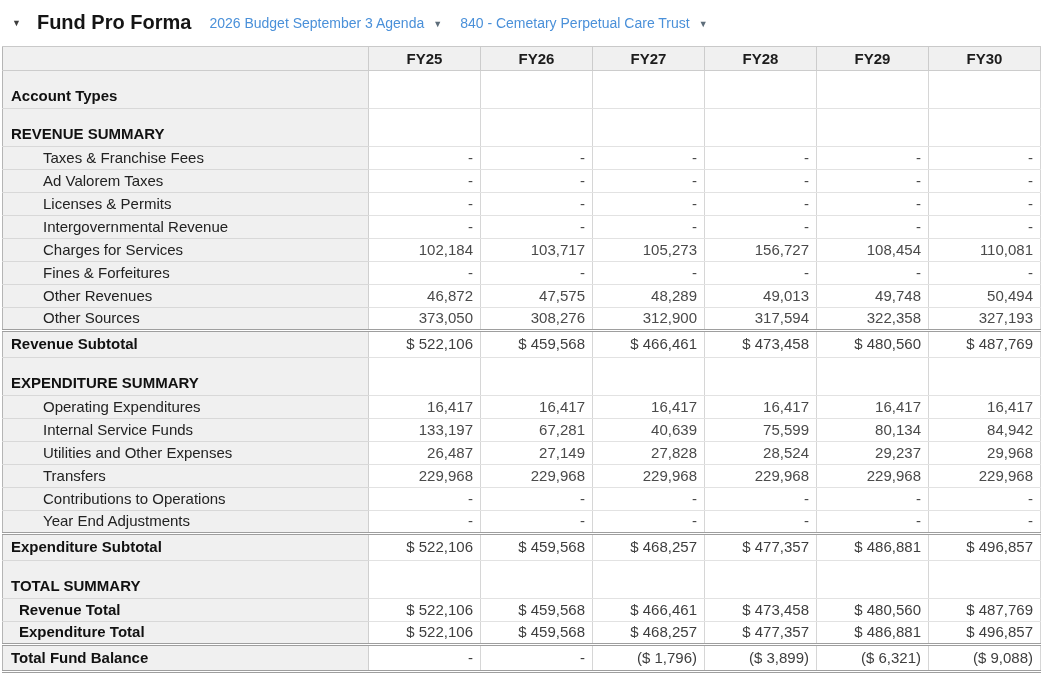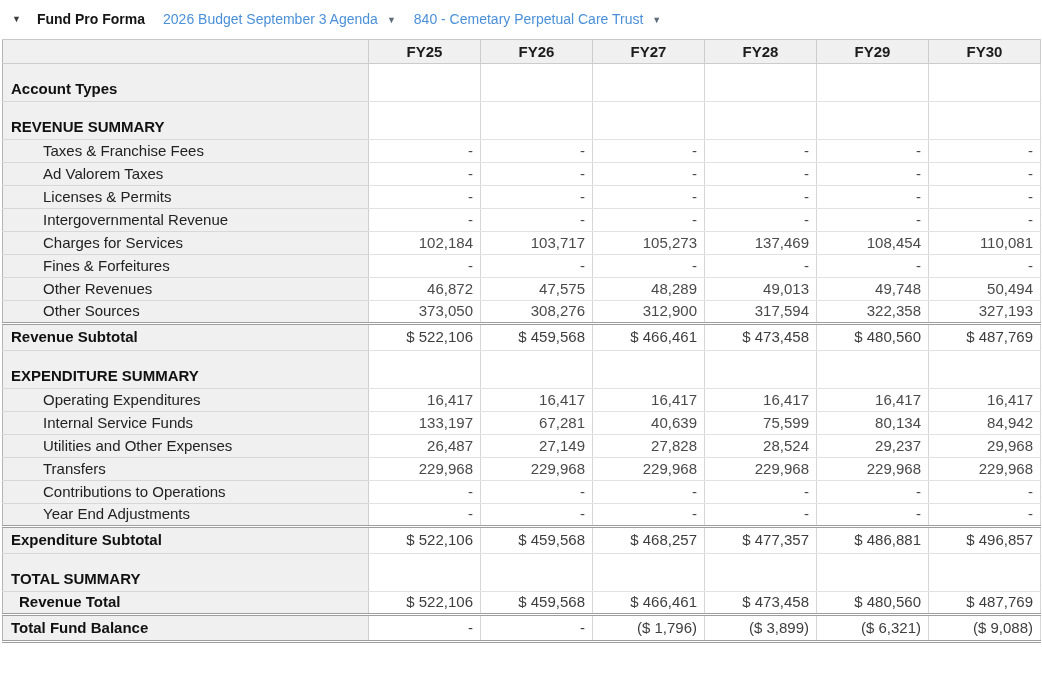--- a/index.html
+++ b/index.html
@@ -16,21 +16,21 @@
     padding: 11px 8px 8px 10px;
     white-space: nowrap;
   }
   .collapse-tri {
     font-size: 9px;
     color: #3d3d3d;
     cursor: pointer;
     padding: 0 2px;
   }
   .page-title {
-    font-size: 14px;
+    font-size: 20px;
     font-weight: bold;
     color: #151515;
     margin-left: 14px;
   }
   .selector {
     font-size: 14px;
     color: #4a90d9;
     margin-left: 18px;
     cursor: pointer;
     display: inline-flex;
@@ -202,21 +202,21 @@
         <td class="value-cell">-</td>
         <td class="value-cell">-</td>
         <td class="value-cell">-</td>
         <td class="value-cell">-</td>
       </tr>
       <tr class="row-detail">
         <td class="label-cell">Charges for Services</td>
         <td class="value-cell">102,184</td>
         <td class="value-cell">103,717</td>
         <td class="value-cell">105,273</td>
-        <td class="value-cell">137,469</td>
+        <td class="value-cell">156,727</td>
         <td class="value-cell">108,454</td>
         <td class="value-cell">110,081</td>
       </tr>
       <tr class="row-detail">
         <td class="label-cell">Fines &amp; Forfeitures</td>
         <td class="value-cell">-</td>
         <td class="value-cell">-</td>
         <td class="value-cell">-</td>
         <td class="value-cell">-</td>
         <td class="value-cell">-</td>
@@ -332,20 +332,29 @@
       </tr>
       <tr class="row-totalline">
         <td class="label-cell">Revenue Total</td>
         <td class="value-cell">$ 522,106</td>
         <td class="value-cell">$ 459,568</td>
         <td class="value-cell">$ 466,461</td>
         <td class="value-cell">$ 473,458</td>
         <td class="value-cell">$ 480,560</td>
         <td class="value-cell">$ 487,769</td>
       </tr>
+      <tr class="row-totalline">
+        <td class="label-cell">Expenditure Total</td>
+        <td class="value-cell">$ 522,106</td>
+        <td class="value-cell">$ 459,568</td>
+        <td class="value-cell">$ 468,257</td>
+        <td class="value-cell">$ 477,357</td>
+        <td class="value-cell">$ 486,881</td>
+        <td class="value-cell">$ 496,857</td>
+      </tr>
       <tr class="row-grand">
         <td class="label-cell">Total Fund Balance</td>
         <td class="value-cell">-</td>
         <td class="value-cell">-</td>
         <td class="value-cell">($ 1,796)</td>
         <td class="value-cell">($ 3,899)</td>
         <td class="value-cell">($ 6,321)</td>
         <td class="value-cell">($ 9,088)</td>
       </tr>
     </tbody>

